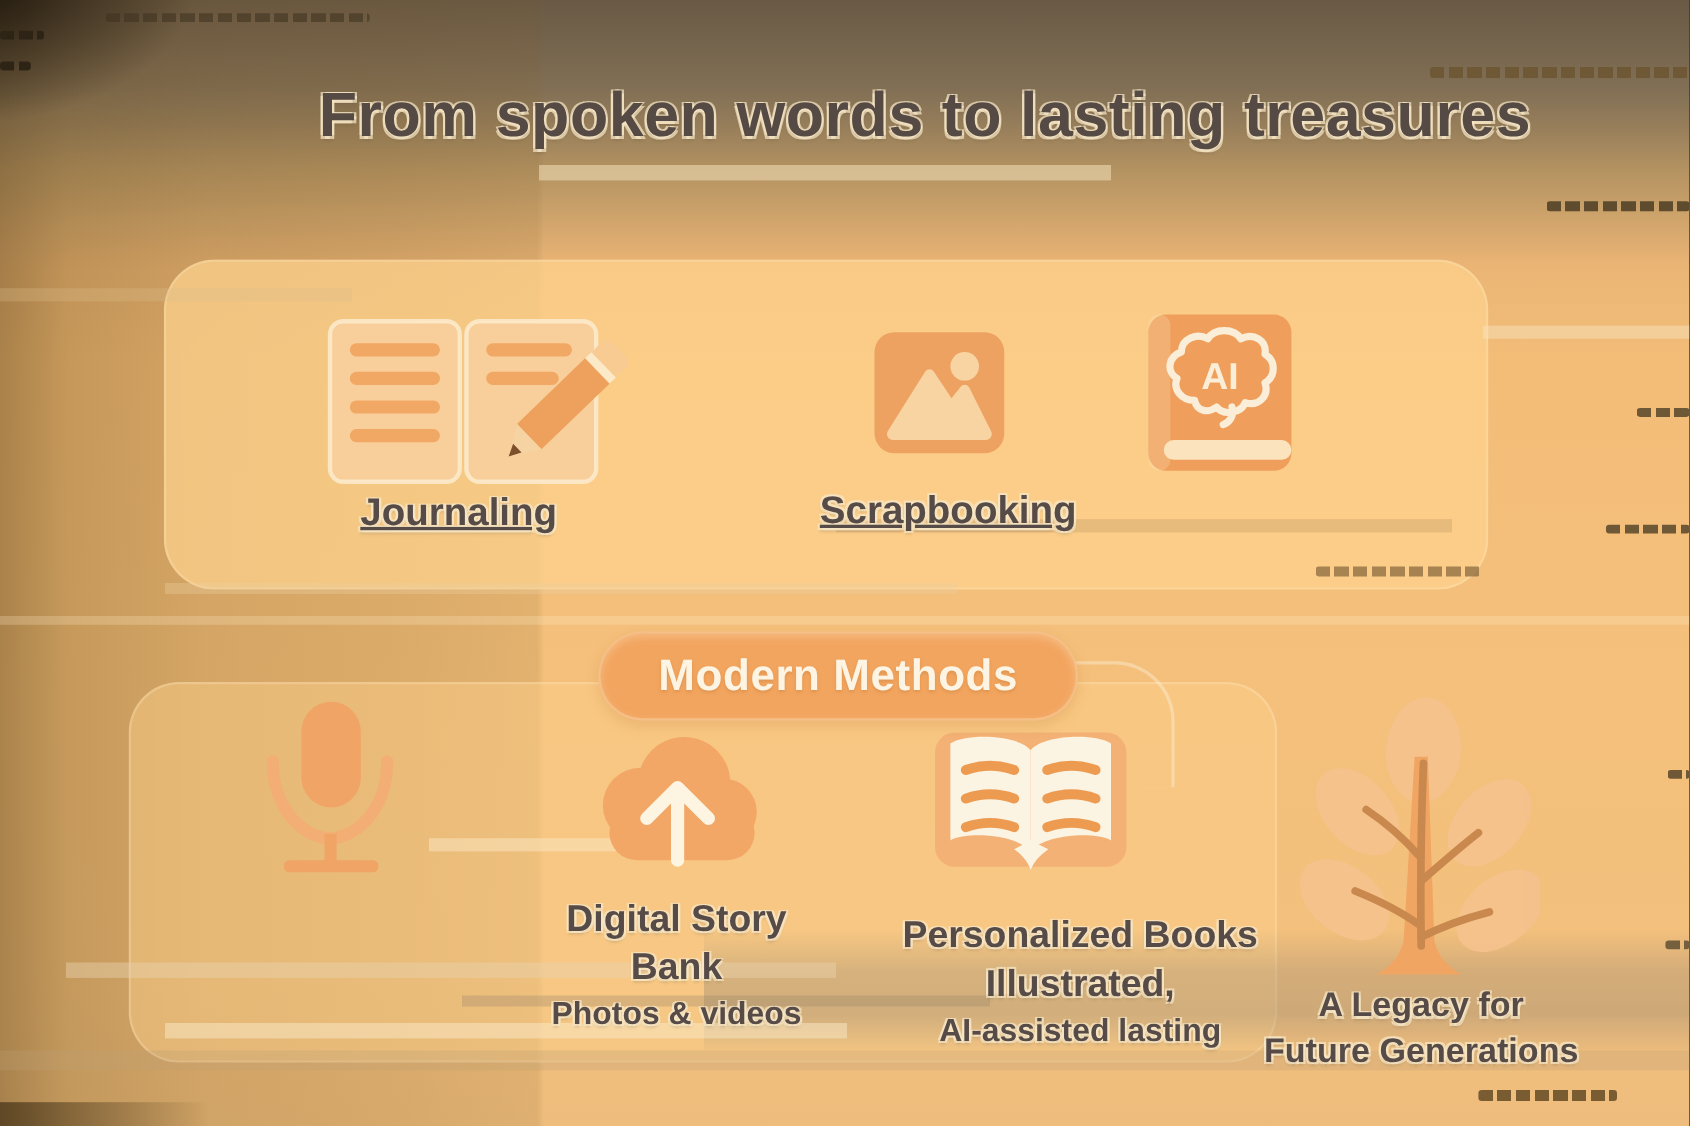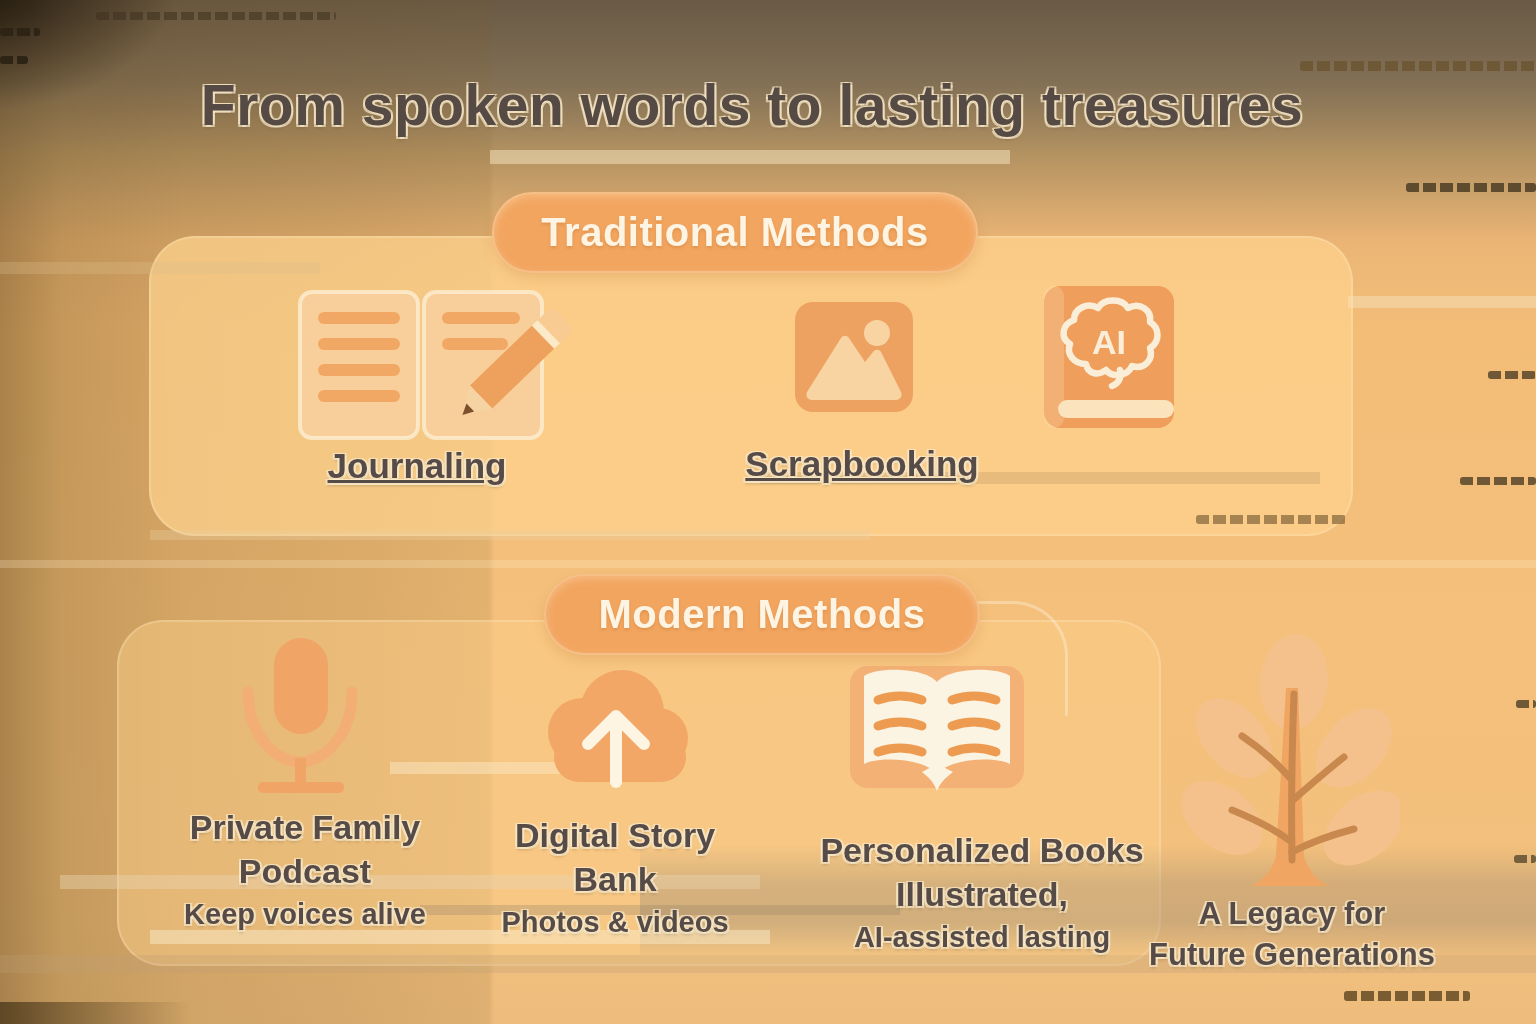--- a/index.html
+++ b/index.html
@@ -23,21 +23,21 @@
     box-shadow:inset 0 3px 8px rgba(255,230,195,0.35), 0 5px 12px rgba(190,120,50,0.22);
     color:#fdf4e3;font-weight:bold;font-size:40px;letter-spacing:0.5px;
     text-shadow:0 2px 3px rgba(186,115,45,0.35);
   }
   .halo{
     color:#574b48;font-weight:bold;text-align:center;position:absolute;z-index:3;
     text-shadow:-2px -1px 0 rgba(248,232,200,0.70), 2px -1px 0 rgba(248,232,200,0.70),
                 -2px 2px 0 rgba(248,232,200,0.70), 2px 2px 0 rgba(248,232,200,0.70),
                  0 3px 3px rgba(97,74,50,0.25);
   }
-  .title{font-size:57px;letter-spacing:0.5px;text-align:center;color:#564a44;}
+  .title{font-size:57px;letter-spacing:0.5px;text-align:right;color:#564a44;}
   .cat-label{font-size:35px;text-decoration:underline;}
   .m-title{font-size:34px;line-height:1.28;}
   .m-sub{font-size:29px;margin-top:5px;}
   .legacy{font-size:31px;line-height:1.32;}
   .icon{position:absolute;z-index:3;}
   .connector{position:absolute;z-index:2;border-top:3px solid rgba(252,238,212,0.45);
              border-right:3px solid rgba(252,238,212,0.45);border-top-right-radius:55px;}
   .corner-bl{position:absolute;z-index:2;left:0;top:1002px;width:190px;height:22px;
              background:linear-gradient(90deg, rgba(70,52,24,0.75), rgba(70,52,24,0));}
 </style>
@@ -69,23 +69,20 @@
   <div class="dash" style="left:1196px;top:515px;width:150px;height:9px;color:#8a6a3e;opacity:0.75;"></div>
   <div class="dash" style="left:1516px;top:700px;width:20px;height:8px;color:#6e5836;"></div>
   <div class="dash" style="left:1514px;top:855px;width:22px;height:8px;color:#74603c;"></div>
   <div class="dash" style="left:1344px;top:991px;width:126px;height:10px;color:#7a5c33;"></div>
   <div class="corner-bl"></div>
 
   <div class="halo title" style="left:112px;top:72px;width:1280px;">From spoken words to lasting treasures</div>
 
   <div class="panel" style="left:149px;top:236px;width:1200px;height:296px;background:rgba(253,210,142,0.72);"></div>
 
-  <div class="badge" style="left:492px;top:192px;width:482px;height:77px;">
-    <span>Traditional Methods</span>
-  </div>
 
   <svg class="icon" style="left:282px;top:286px;" width="300" height="160" viewBox="0 0 300 160">
     <rect x="18" y="6" width="118" height="146" rx="12" fill="#f8cf9a" stroke="rgba(253,238,210,0.8)" stroke-width="4"></rect>
     <rect x="142" y="6" width="118" height="146" rx="12" fill="#f8cf9a" stroke="rgba(253,238,210,0.8)" stroke-width="4"></rect>
     <rect x="36" y="26" width="82" height="12" rx="6" fill="#f2a865"></rect>
     <rect x="36" y="52" width="82" height="12" rx="6" fill="#f2a865"></rect>
     <rect x="36" y="78" width="82" height="12" rx="6" fill="#f2a865"></rect>
     <rect x="36" y="104" width="82" height="12" rx="6" fill="#f2a865"></rect>
     <rect x="160" y="26" width="78" height="12" rx="6" fill="#f2a865"></rect>
     <rect x="160" y="52" width="66" height="12" rx="6" fill="#f2a865"></rect>
@@ -168,27 +165,20 @@
     <path d="M104,58 L116,58 L122,226 C126,242 137,251 147,256 L69,256 C79,251 90,242 94,226 Z" fill="#f0a562"></path>
     <g fill="none" stroke="#c9884d" stroke-width="7" stroke-linecap="round">
       <path d="M110,230 C109,170 110,115 112,64"></path>
       <path d="M108,148 C94,132 78,118 60,106"></path>
       <path d="M111,170 C127,156 143,142 162,127"></path>
       <path d="M107,210 C92,199 72,189 50,180"></path>
       <path d="M110,222 C129,212 149,205 172,199"></path>
     </g>
   </svg>
 
-  <div class="halo" style="left:155px;top:806px;width:300px;">
-    <div class="m-title">
-      <span>Private Family</span><br>
-      <span>Podcast</span>
-    </div>
-    <div class="m-sub">Keep voices alive</div>
-  </div>
 
   <div class="halo" style="left:480px;top:814px;width:270px;">
     <div class="m-title">
       <span>Digital Story</span><br>
       <span>Bank</span>
     </div>
     <div class="m-sub">Photos &amp; videos</div>
   </div>
 
   <div class="halo" style="left:792px;top:806px;width:380px;margin-top:23px;">

